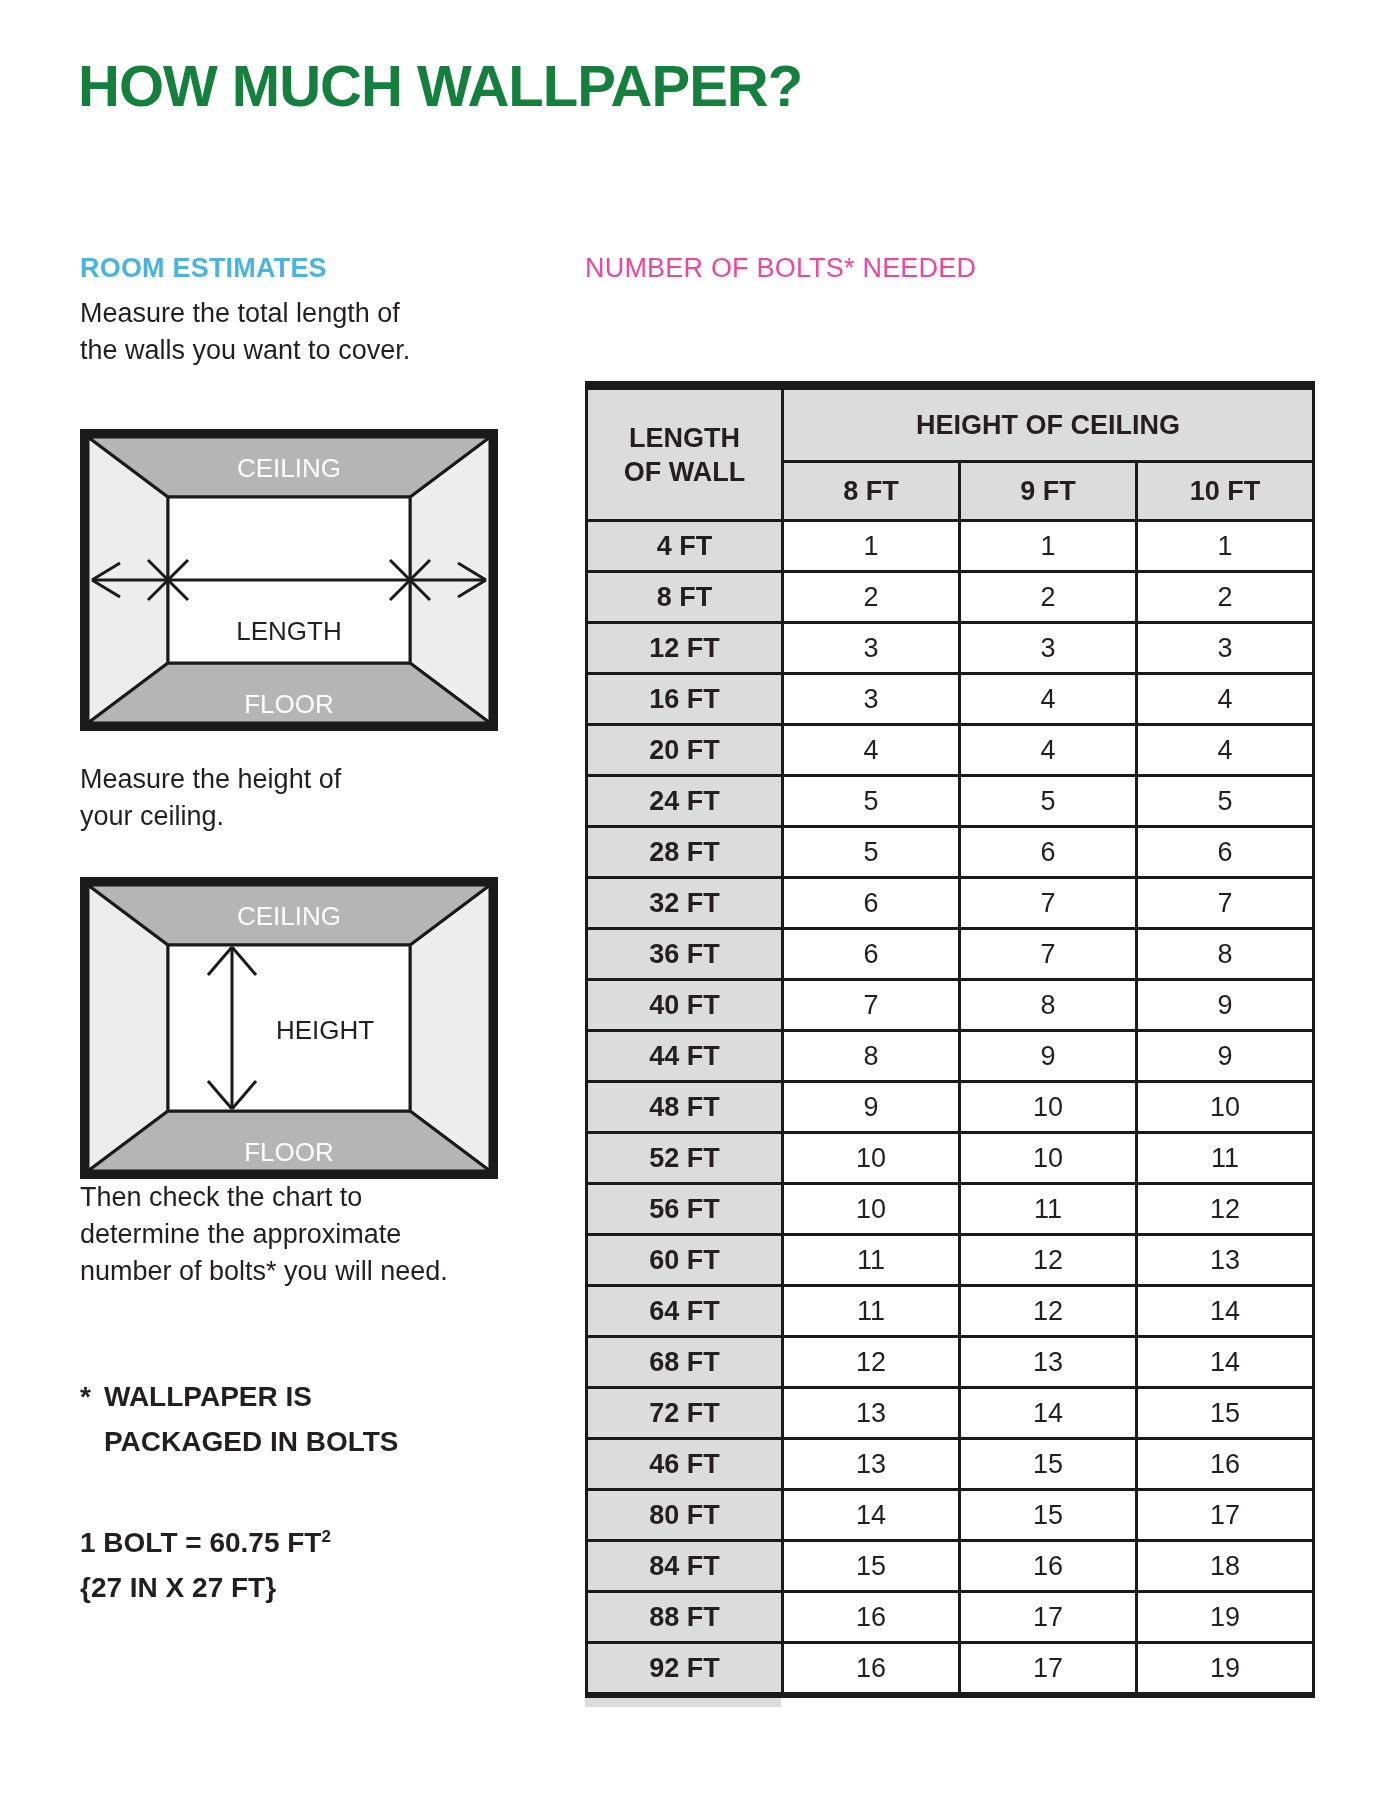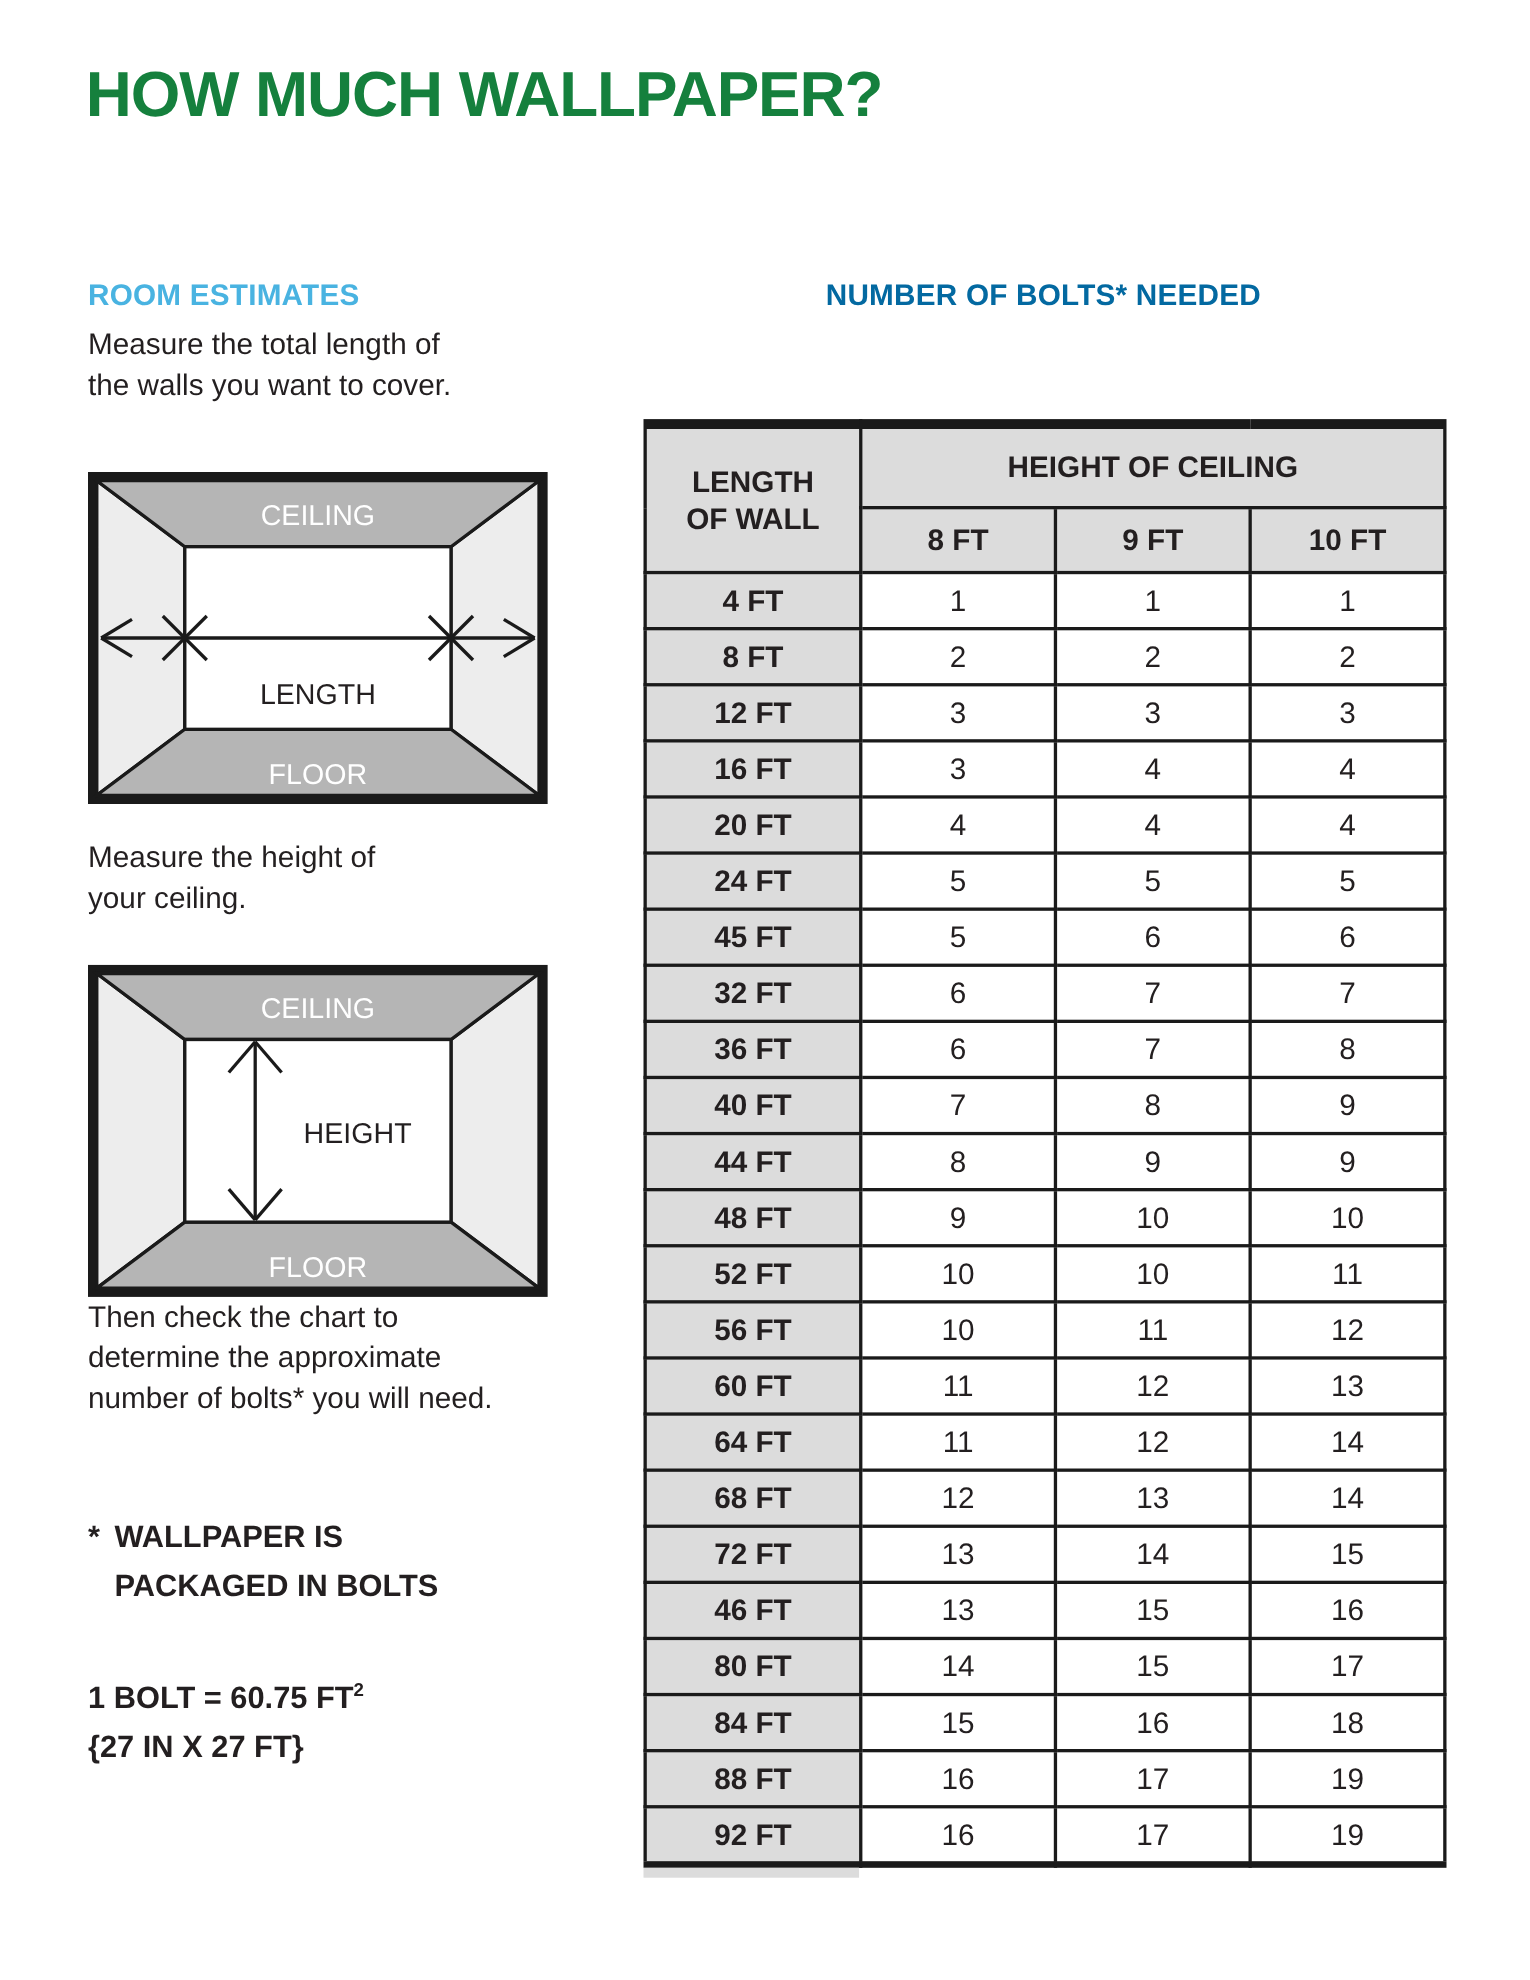--- a/index.html
+++ b/index.html
@@ -18,21 +18,21 @@
   .diagram { display:block; margin-top:60px; }
   .p2 { margin-top:30px; }
   .d2 { margin-top:42px; }
   .p3 { }
   .footnote { margin-top:84px; font-size:28px; font-weight:bold; line-height:45px; display:flex; }
   .footnote .star { width:24px; }
   .boltnote { margin-top:50px; font-size:28px; font-weight:bold; line-height:45px; }
   .boltnote sup { font-size:17px; }
 
   .right-col { position:absolute; left:585px; top:253px; width:727px; }
-  .table-heading { margin:0; font-size:27px; font-weight:bold; color:#0369a1; text-align:center; letter-spacing:0.2px; }
+  .table-heading { margin:0; font-size:27px; font-weight:normal; color:#ec4899; text-align:left; letter-spacing:0.2px; }
   table.bolts {
     margin-top:97px; border-collapse:collapse; width:727px; table-layout:fixed;
     border-top:9px solid #1a1a1a; border-bottom:6px solid #1a1a1a;
   }
   table.bolts th, table.bolts td {
     border:3px solid #1a1a1a; text-align:center; padding:0; font-size:27px;
   }
   table.bolts th { background:#dcdcdc; font-weight:bold; }
   table.bolts td { background:#ffffff; font-weight:normal; }
   th.corner { border-left:none; border-right:6px solid #1a1a1a; line-height:34px; }
@@ -165,21 +165,21 @@
             <td>4</td>
             <td>4</td>
           </tr>
           <tr>
             <th>24 FT</th>
             <td>5</td>
             <td>5</td>
             <td>5</td>
           </tr>
           <tr>
-            <th>45 FT</th>
+            <th>28 FT</th>
             <td>5</td>
             <td>6</td>
             <td>6</td>
           </tr>
           <tr>
             <th>32 FT</th>
             <td>6</td>
             <td>7</td>
             <td>7</td>
           </tr>

